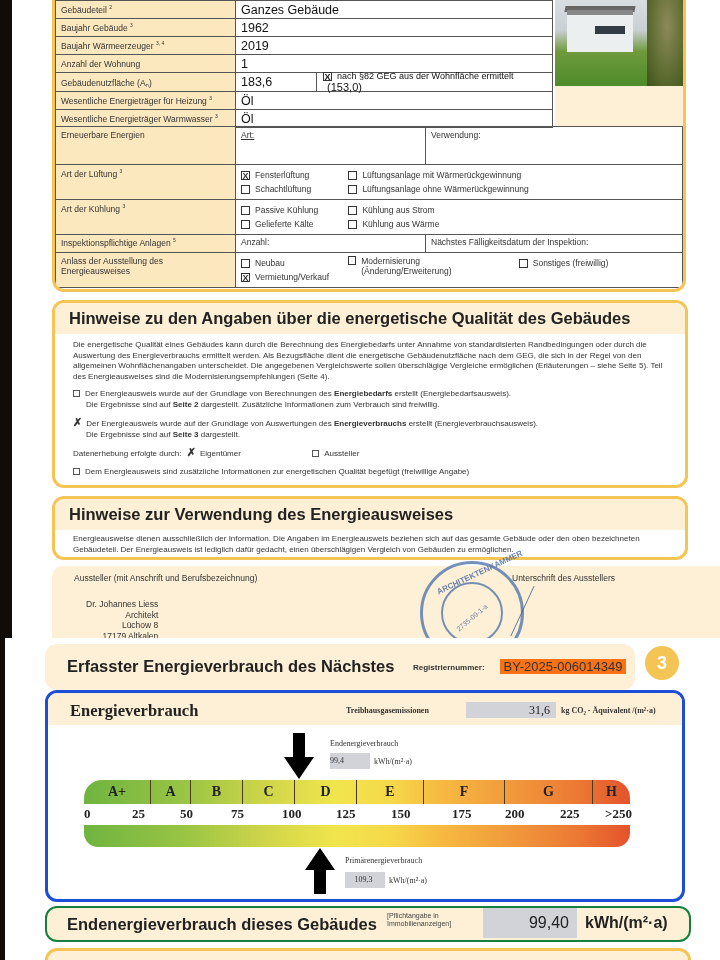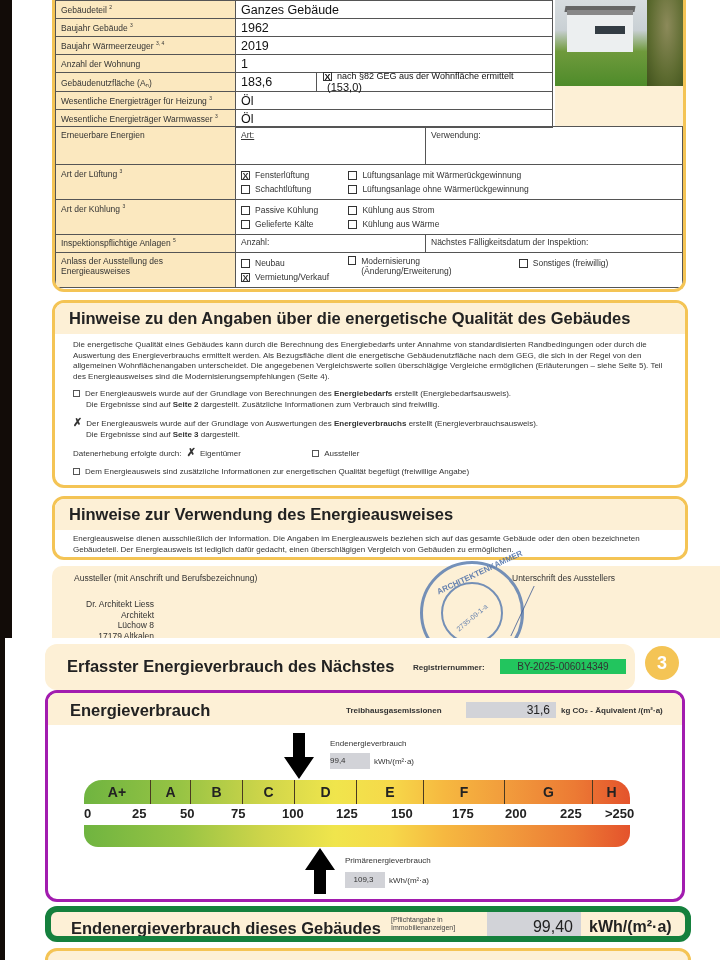--- a/index.html
+++ b/index.html
@@ -51,24 +51,24 @@
   .stamp .inner { position: absolute; left: 18px; top: 18px; width: 62px; height: 62px; border: 2px solid #5d7fb1; border-radius: 50%; }
   .stamp .txt { position: absolute; left: 10px; top: 4px; color: #4b6ea8; font-size: 8px; font-weight: bold; transform: rotate(-25deg); }
   .stamp .num { position: absolute; left: 30px; top: 50px; color: #4b6ea8; font-size: 7px; transform: rotate(-40deg); }
   .sig { position: absolute; left: 470px; top: 20px; width: 80px; height: 50px; border-left: 1.5px solid #3d5a92; transform: skewX(-25deg); opacity: 0.8; }
 
   
   .page2 { position: absolute; left: 5px; top: 638px; width: 715px; height: 322px; background: #fff; }
   .p2-head { position: absolute; left: 40px; top: 6px; width: 590px; height: 46px; background: #fdf0d6; border-radius: 12px; }
   .p2-title { position: absolute; left: 22px; top: 13px; font-size: 16.5px; font-weight: bold; color: #222; }
   .reg-lab { position: absolute; left: 368px; top: 19px; font-size: 8px; font-weight: bold; color: #333; }
-  .reg-val { position: absolute; left: 455px; top: 15px; width: 126px; height: 15px; background: #22c55e; font-size: 10px; color: #333; text-align: center; line-height: 15px; }
+  .reg-val { position: absolute; left: 455px; top: 15px; width: 126px; height: 15px; background: #f97316; font-size: 13px; color: #333; text-align: center; line-height: 15px; }
   .page-badge { position: absolute; left: 640px; top: 8px; width: 34px; height: 34px; border-radius: 50%; background: #f4c455; color: #fff; font-weight: bold; font-size: 18px; text-align: center; line-height: 34px; }
 
-  .ev-box { position: absolute; left: 40px; top: 52px; width: 640px; height: 212px; border: 3px solid #a21caf; border-radius: 12px; background: #fff; overflow: hidden; }
+  .ev-box { position: absolute; left: 40px; top: 52px; width: 640px; height: 212px; border: 3px solid #1d4ed8; border-radius: 12px; background: #fff; overflow: hidden; font-family: Liberation Serif, serif; }
   .ev-head { height: 32px; background: #fdf0d6; position: relative; }
   .ev-title { position: absolute; left: 22px; top: 8px; font-size: 16.5px; font-weight: bold; color: #222; }
   .thg-lab { position: absolute; left: 298px; top: 13px; font-size: 8px; font-weight: bold; color: #333; }
   .thg-val { position: absolute; left: 418px; top: 9px; width: 90px; height: 16px; background: #d2d3d8; text-align: right; padding-right: 6px; font-size: 12px; line-height: 16px; color: #222; }
   .thg-unit { position: absolute; left: 513px; top: 13px; font-size: 8px; font-weight: bold; color: #333; }
   .end-lab { position: absolute; left: 282px; top: 46px; font-size: 8px; color: #333; }
   .end-val { position: absolute; left: 282px; top: 60px; width: 40px; height: 16px; background: #d2d3d8; font-size: 8px; padding-right: 3px; line-height: 16px; color: #333; }
   .end-unit { position: absolute; left: 326px; top: 64px; font-size: 8px; color: #333; }
 
   .scale { position: absolute; left: 36px; top: 87px; width: 546px; height: 24px; border-radius: 18px 18px 0 0;
@@ -76,21 +76,21 @@
   .seg { position: absolute; top: 0; height: 24px; border-right: 1.5px solid #4a3a20; font-weight: bold; font-size: 14px; text-align: center; line-height: 24px; color: #222; }
   .seg.last { border-right: none; }
   .ticks { position: absolute; left: 36px; top: 113px; width: 560px; height: 16px; font-size: 13px; font-weight: bold; color: #222; }
   .tick { position: absolute; top: 0; }
   .bar2 { position: absolute; left: 36px; top: 132px; width: 546px; height: 22px; border-radius: 0 0 14px 14px;
           background: linear-gradient(90deg, #6fb440 0%, #98c444 18%, #cfd54a 33%, #f0e54c 46%, #f6d94a 56%, #f6b840 66%, #f19a3c 78%, #ec7a34 90%, #e4532c 100%); }
   .prim-lab { position: absolute; left: 297px; top: 163px; font-size: 8px; color: #333; }
   .prim-val { position: absolute; left: 297px; top: 179px; width: 40px; height: 16px; background: #d2d3d8; font-size: 8px; text-align: center; padding-right: 3px; line-height: 16px; color: #333; }
   .prim-unit { position: absolute; left: 341px; top: 183px; font-size: 8px; color: #333; }
 
-  .end-box { position: absolute; left: 40px; top: 268px; width: 646px; height: 36px; border: 6px solid #15803d; border-radius: 12px; background: #fdf0d6; overflow: hidden; }
+  .end-box { position: absolute; left: 40px; top: 268px; width: 646px; height: 36px; border: 2px solid #15803d; border-radius: 12px; background: #fdf0d6; overflow: hidden; }
   .end-title { position: absolute; left: 20px; top: 7px; font-size: 16.5px; font-weight: bold; color: #222; }
   .end-note { position: absolute; left: 340px; top: 4px; font-size: 7px; color: #444; line-height: 8px; width: 92px; }
   .end-num { position: absolute; left: 436px; top: 0; width: 94px; height: 30px; background: #d2d3d8; text-align: right; padding-right: 8px; font-size: 16px; line-height: 30px; color: #222; }
   .end-u { position: absolute; left: 538px; top: 6px; font-size: 16px; font-weight: bold; color: #222; }
 
   .next-box { position: absolute; left: 40px; top: 310px; width: 646px; height: 30px; border: 3px solid #f4c455; border-radius: 12px 12px 0 0; background: #fdf0d6; }
 </style>
 </head>
 <body>
 
@@ -263,21 +263,21 @@
   </div>
 
   <div class="box" style="left:0;top:496px;width:636px;height:64px;">
     <div class="box-head">Hinweise zur Verwendung des Energieausweises</div>
     <div class="box-body" style="padding-top:4px;">Energieausweise dienen ausschließlich der Information. Die Angaben im Energieausweis beziehen sich auf das gesamte Gebäude oder den oben bezeichneten Gebäudeteil. Der Energieausweis ist lediglich dafür gedacht, einen überschlägigen Vergleich von Gebäuden zu ermöglichen.</div>
   </div>
 
   <div class="aussteller">
     <div class="lab">Aussteller (mit Anschrift und Berufsbezeichnung)</div>
     <div class="addr">
-      <div>Dr. Architekt Liess</div>
+      <div>Dr. Johannes Liess</div>
       <div>Architekt</div>
       <div>Lüchow 8</div>
       <div>17179 Altkalen</div>
     </div>
     <div class="stamp">
       <div class="inner"></div>
       <div class="txt">ARCHITEKTENKAMMER</div>
       <div class="num">2735-09-1-a</div>
     </div>
     <div class="sig-lab">Unterschrift des Ausstellers</div>

